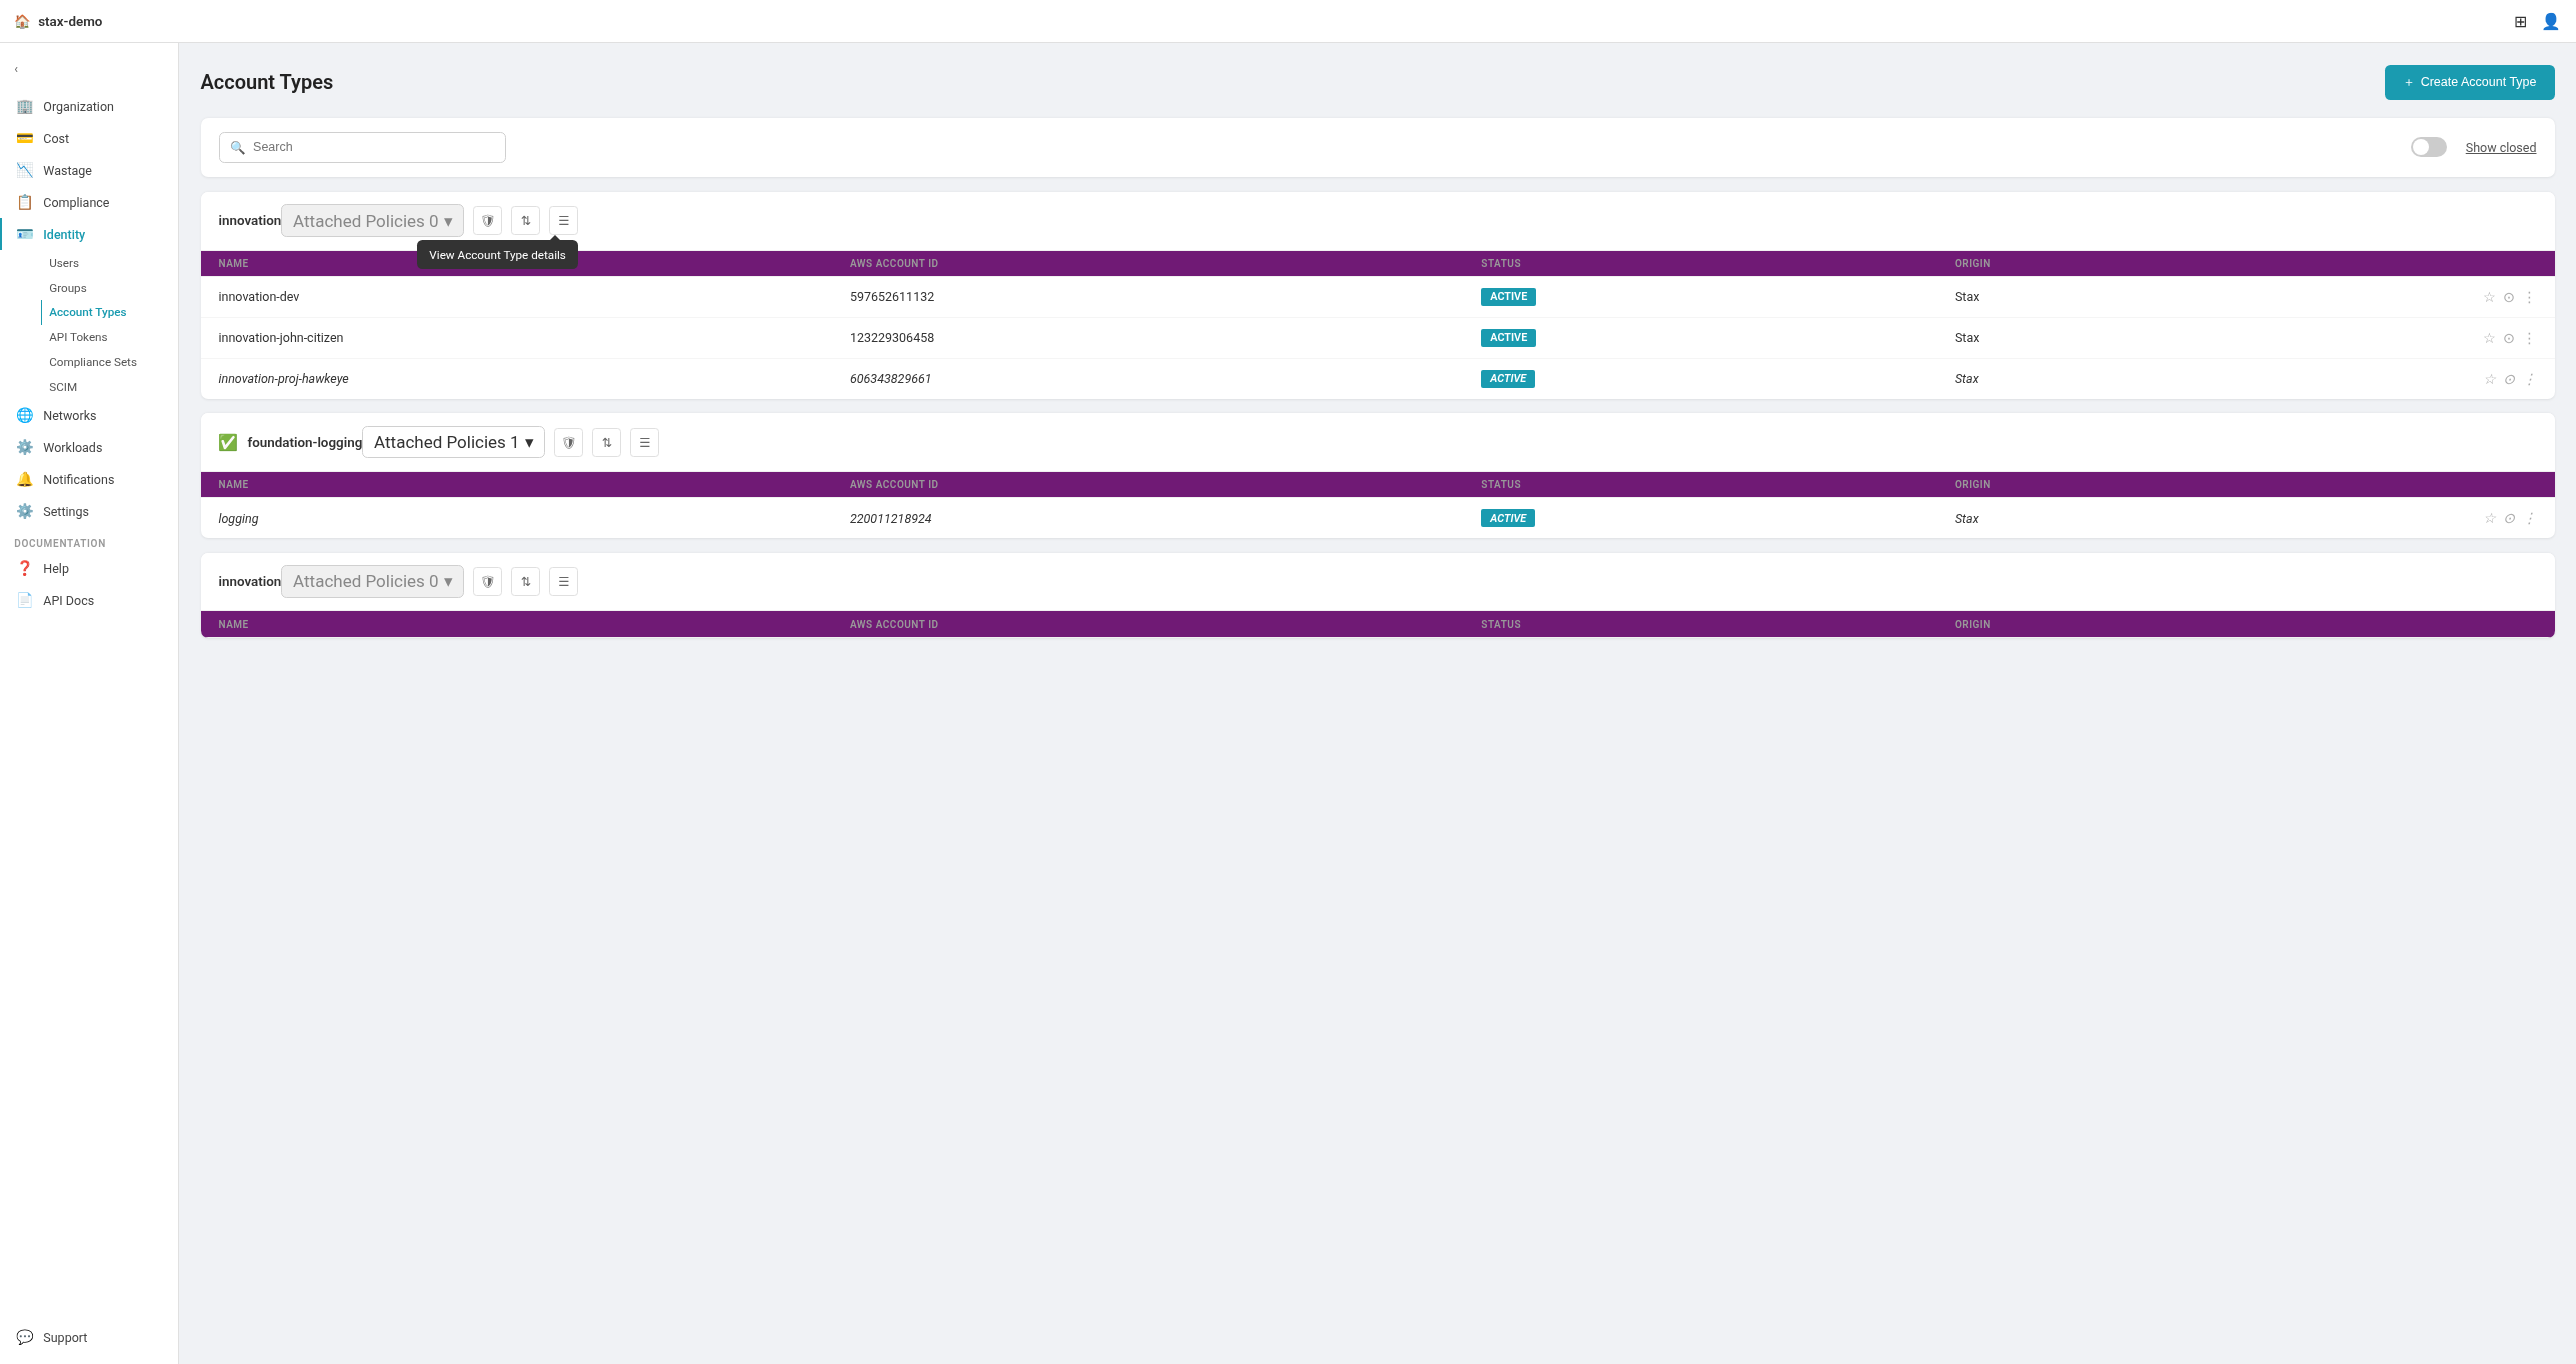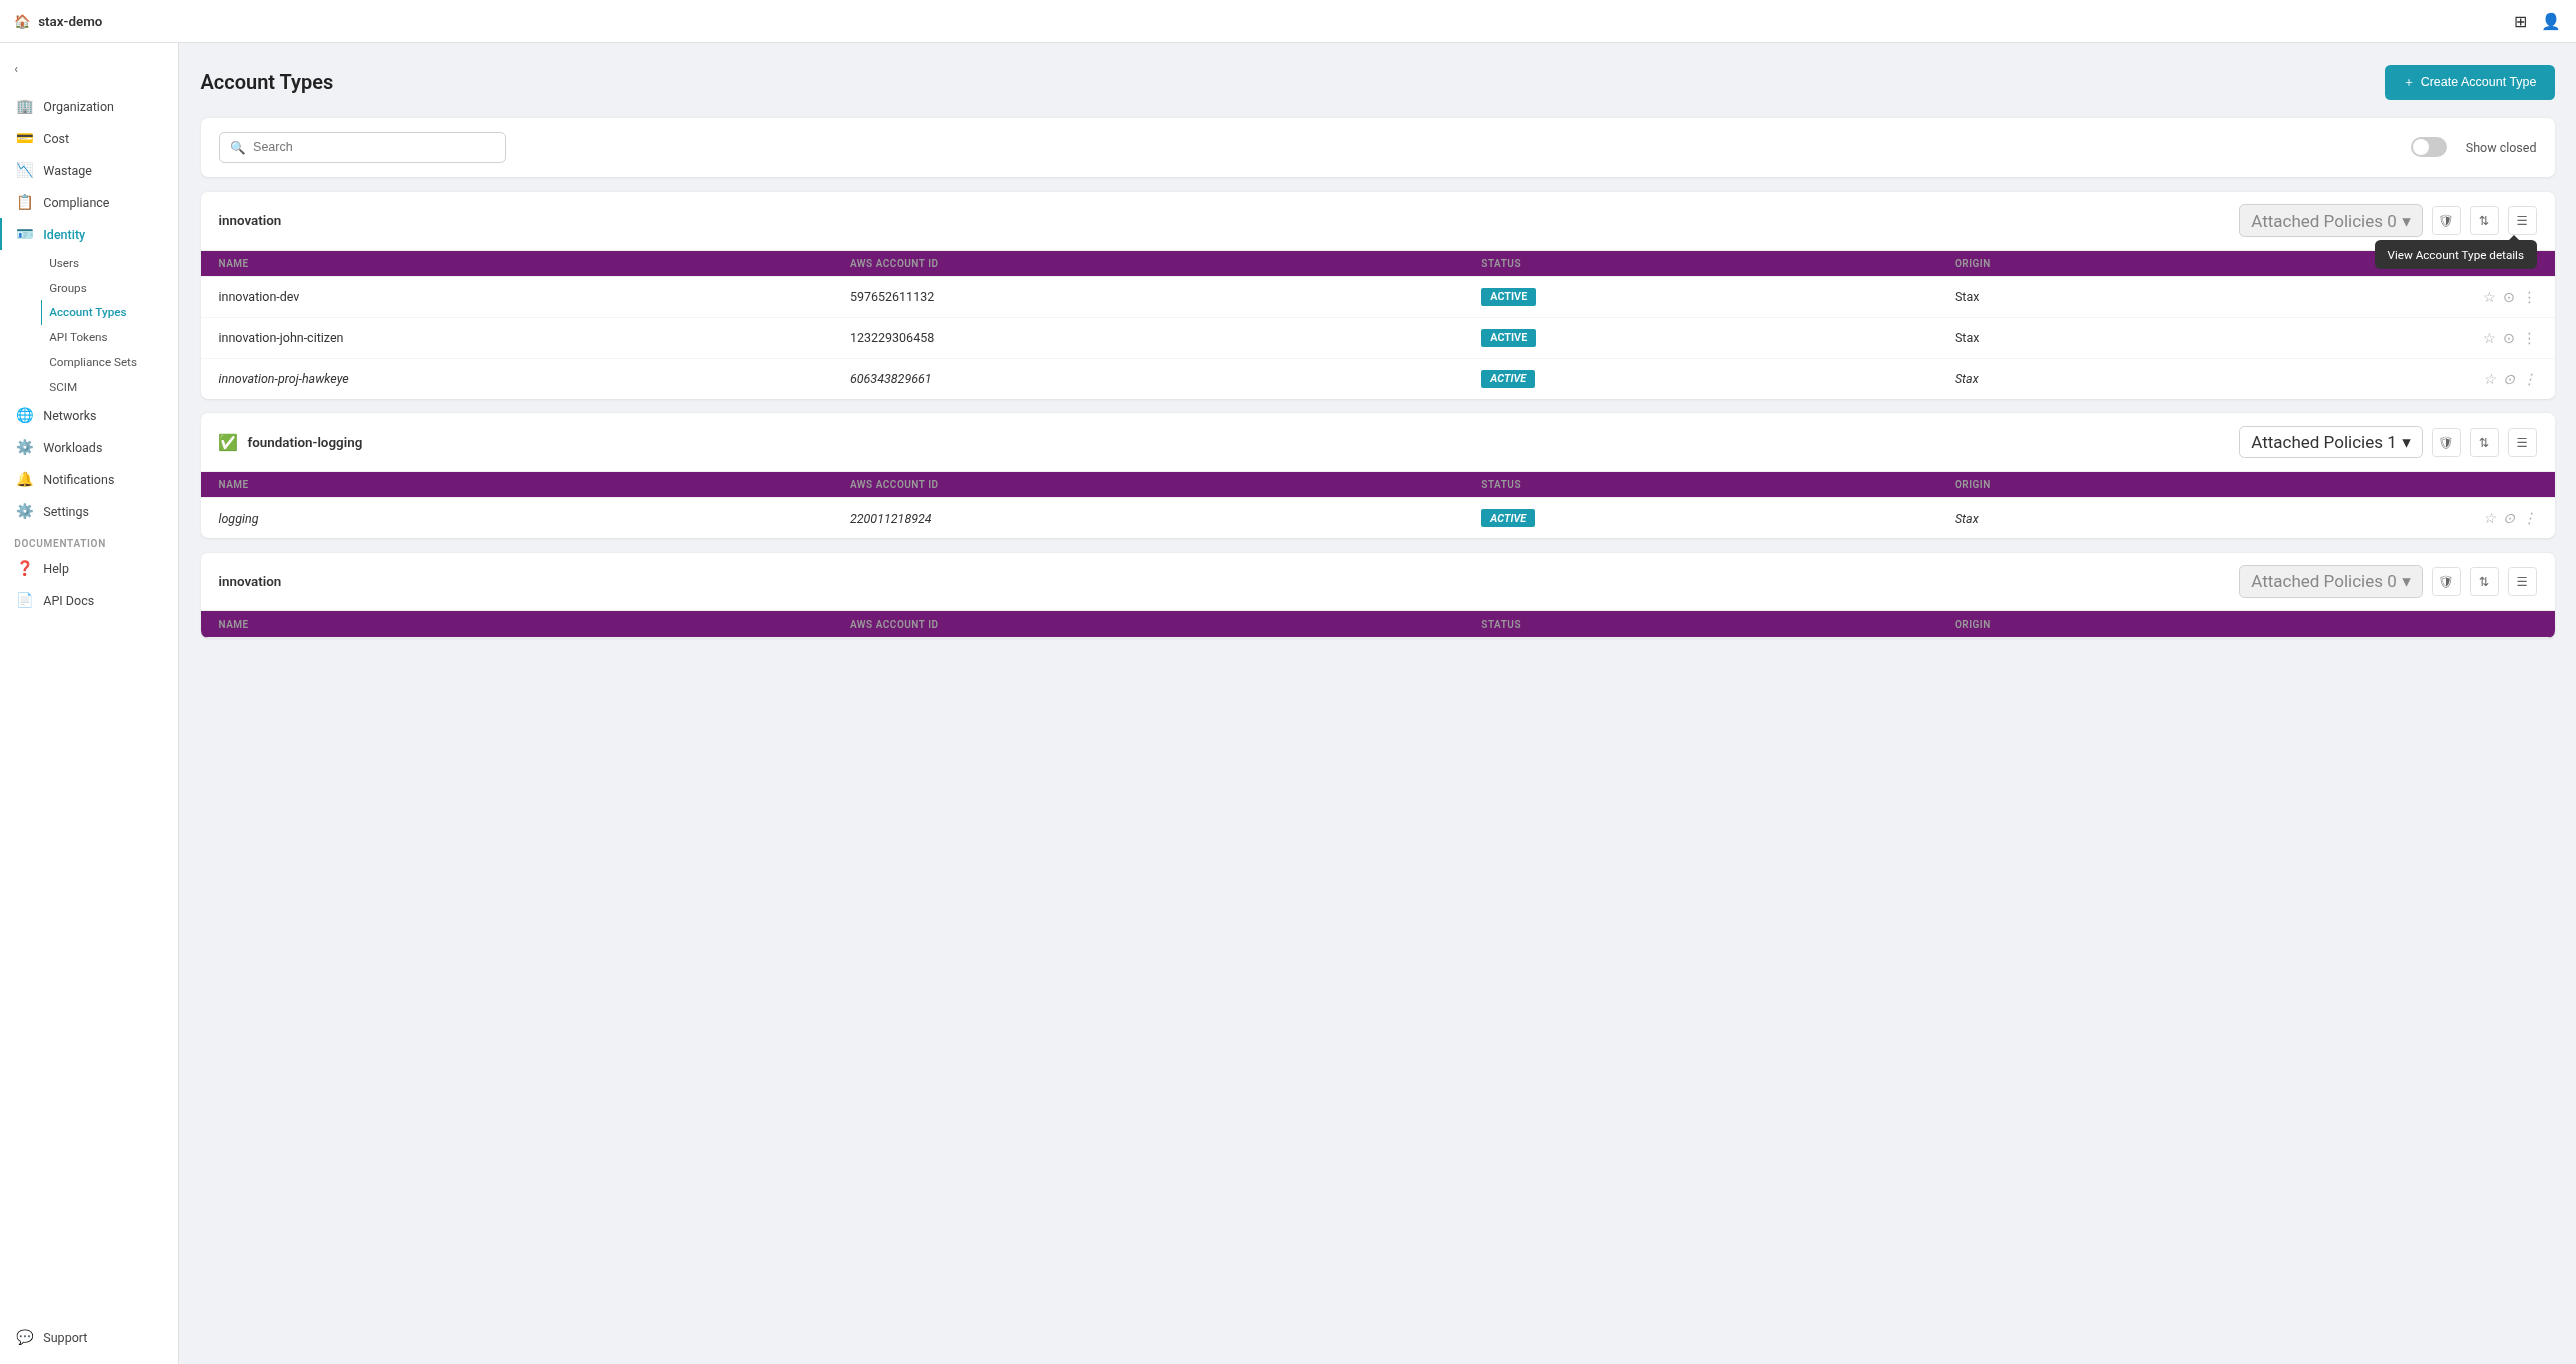--- a/index.html
+++ b/index.html
@@ -71,38 +71,38 @@
     }
     .search-input-wrapper {
       display: flex; align-items: center; gap: 7.2px;
       border: 0.9px solid #d0d0d0; border-radius: 5.4px; padding: 7.2px 10.8px;
       width: 287px; background: #fff;
     }
     .search-input-wrapper input {
       border: none; outline: none; font-size: 12.5px; color: #6d28d9; width: 100%;
       background: transparent;
     }
-    .show-closed { display: flex; align-items: center; gap: 19px; color: #555; font-size: 12.5px; }
+    .show-closed { display: flex; align-items: center; gap: 19px; color: #555; font-size: 12.5px; text-decoration: underline; }
     .toggle {
       width: 36px; height: 20px; background: #ccc; border-radius: 10px;
       position: relative; cursor: pointer;
     }
     .toggle::after {
       content: ''; position: absolute; width: 16px; height: 16px;
       background: #fff; border-radius: 50%; top: 1.8px; left: 1.8px;
       transition: left 0.2s;
     }
 
     
     .account-type-card {
       background: #fff; border-radius: 7.2px; margin-bottom: 14.3px;
       box-shadow: 0 0.9px 2.7px rgba(0,0,0,0.08); overflow: hidden;
     }
     .card-header {
-      display: flex; align-items: center; justify-content: space-between;
+      display: flex; align-items: center; justify-content: flex-start;
       padding: 12.5px 18px; background: #fff; border-bottom: 0.9px solid #f0f0f0;
     }
     .card-header-left { display: flex; align-items: center; gap: 9px; font-weight: 600; font-size: 13.4px; }
     .card-header-right { display: flex; align-items: center; gap: 9px; }
 
     .attached-policies-btn {
       display: flex; align-items: center; gap: 5.4px;
       border: 0.9px solid #d0d0d0; border-radius: 5.4px;
       padding: 5.4px 10.8px; font-size: 17px; cursor: pointer;
       background: #f7f7f7; color: #555;

